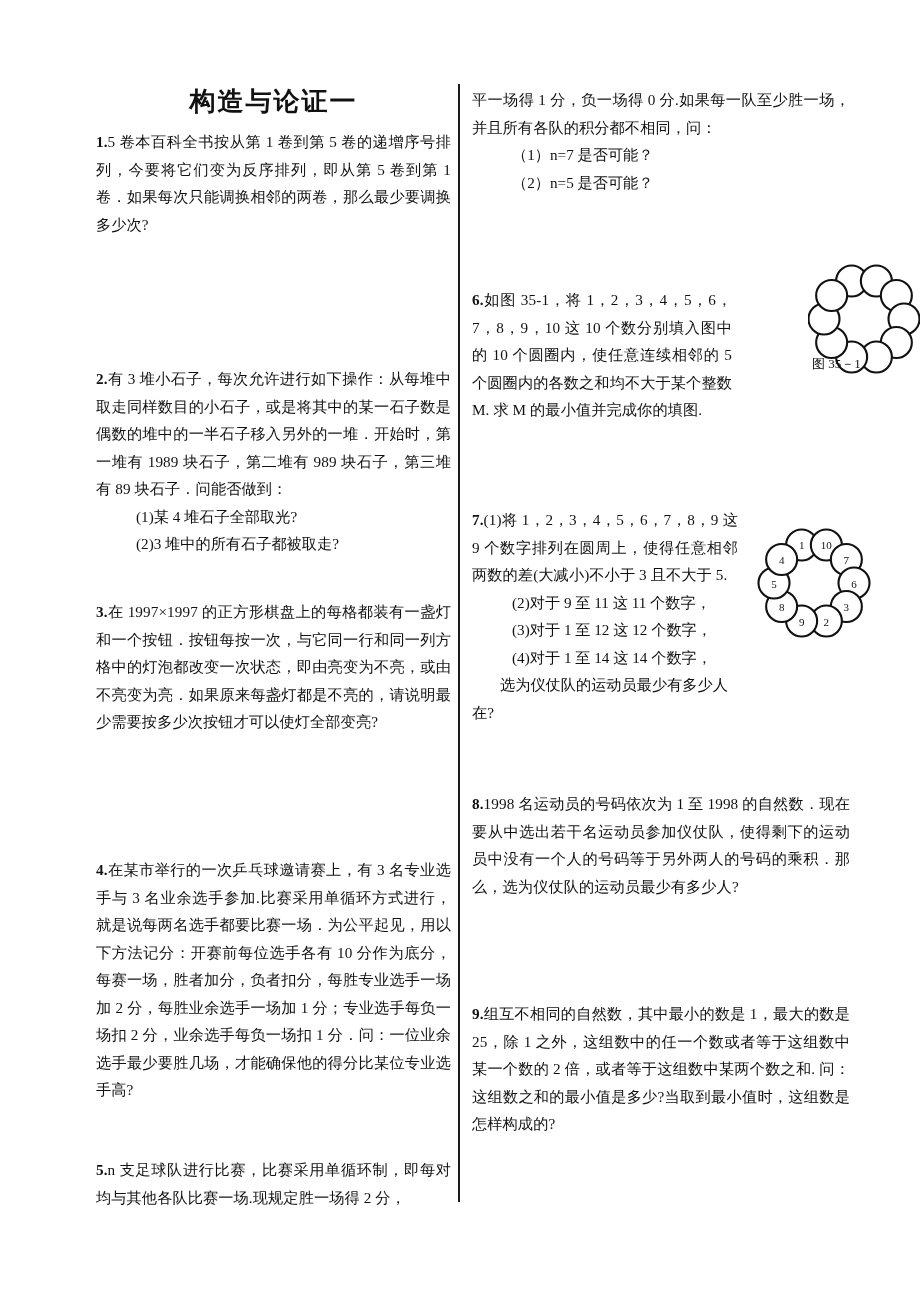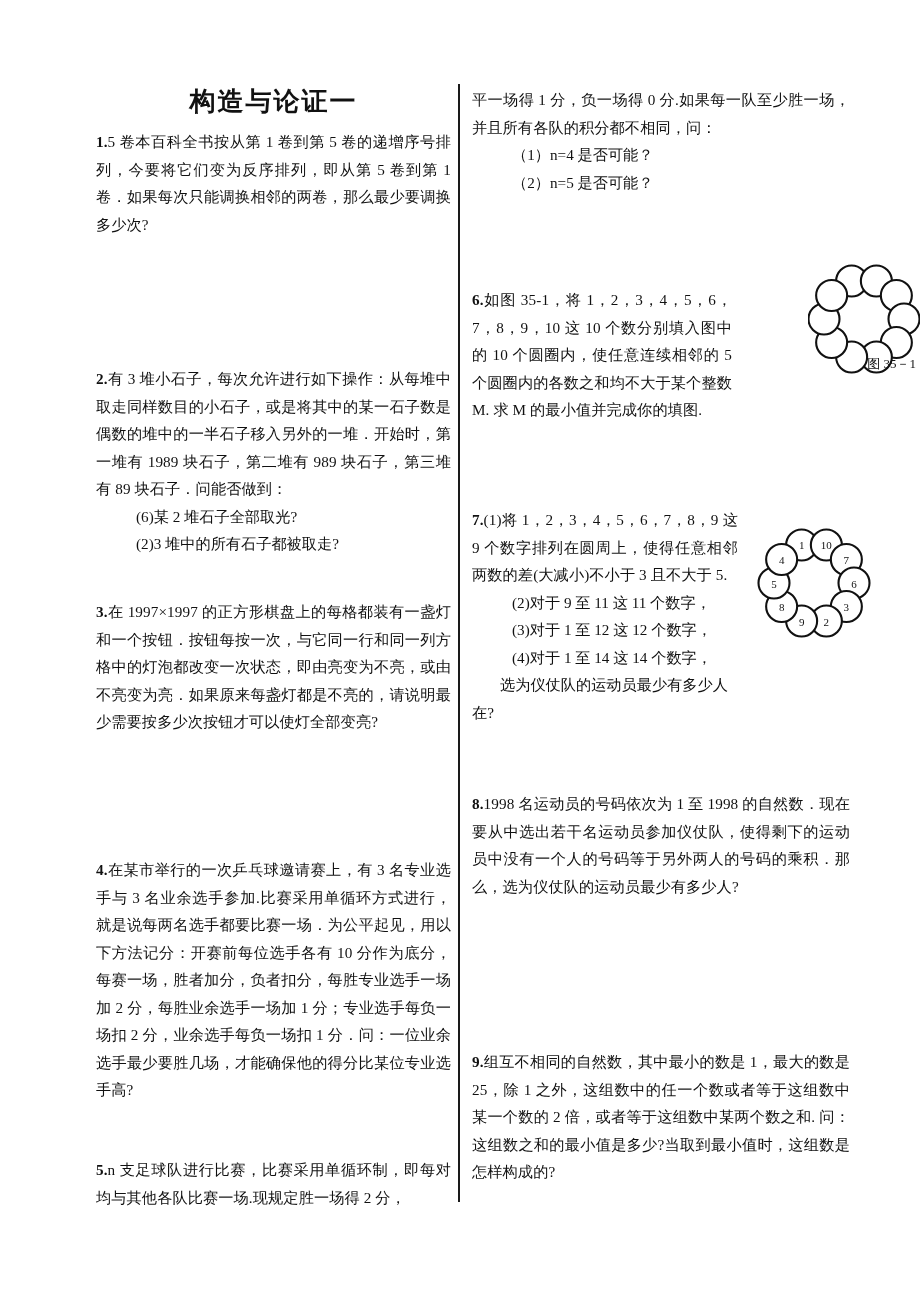--- a/index.html
+++ b/index.html
@@ -107,21 +107,21 @@
     left: 752px;
     top: 527px;
     width: 124px;
     height: 118px;
   }
   .fig-caption {
     position: absolute;
     left: 812px;
     top: 356px;
     width: 104px;
-    text-align: right;
+    text-align: left;
     font-size: 13px;
     line-height: 16px;
     white-space: nowrap;
   }
   .ring-svg { display: block; }
   .ring-svg circle {
     fill: #ffffff;
     stroke: #111111;
     stroke-width: 2.1;
   }
@@ -158,21 +158,21 @@
     <div class="blk" style="top:86px; left:0; width:355px;">
       <h1 class="doc-title">构造与论证一</h1>
     </div>
 
     <div class="blk" style="top:128px; left:0; width:355px;">
       <p class="prob"><span class="num">1.</span><span>5 卷本百科全书按从第 1 卷到第 5 卷的递增序号排列，今要将它们变为反序排列，即从第 5 卷到第 1 卷．如果每次只能调换相邻的两卷，那么最少要调换多少次?</span></p>
     </div>
 
     <div class="blk" style="top:322px; left:0; width:355px;margin-top:43px;">
       <p class="prob"><span class="num">2.</span><span>有 3 堆小石子，每次允许进行如下操作：从每堆中取走同样数目的小石子，或是将其中的某一石子数是偶数的堆中的一半石子移入另外的一堆．开始时，第一堆有 1989 块石子，第二堆有 989 块石子，第三堆有 89 块石子．问能否做到：</span></p>
-      <p class="sub">(6)某 2 堆石子全部取光?</p>
+      <p class="sub">(1)某 4 堆石子全部取光?</p>
       <p class="sub">(2)3 堆中的所有石子都被取走?</p>
     </div>
 
     <div class="blk" style="top:598px; left:0; width:355px;">
       <p class="prob"><span class="num">3.</span><span>在 1997×1997 的正方形棋盘上的每格都装有一盏灯和一个按钮．按钮每按一次，与它同一行和同一列方格中的灯泡都改变一次状态，即由亮变为不亮，或由不亮变为亮．如果原来每盏灯都是不亮的，请说明最少需要按多少次按钮才可以使灯全部变亮?</span></p>
     </div>
 
     <div class="blk" style="top:856px; left:0; width:355px;">
       <p class="prob"><span class="num">4.</span><span>在某市举行的一次乒乓球邀请赛上，有 3 名专业选手与 3 名业余选手参加.比赛采用单循环方式进行，就是说每两名选手都要比赛一场．为公平起见，用以下方法记分：开赛前每位选手各有 10 分作为底分，每赛一场，胜者加分，负者扣分，每胜专业选手一场加 2 分，每胜业余选手一场加 1 分；专业选手每负一场扣 2 分，业余选手每负一场扣 1 分．问：一位业余选手最少要胜几场，才能确保他的得分比某位专业选手高?</span></p>
     </div>
@@ -180,21 +180,21 @@
     <div class="blk" style="top:1156px; left:0; width:355px;">
       <p class="prob"><span class="num">5.</span><span>n 支足球队进行比赛，比赛采用单循环制，即每对均与其他各队比赛一场.现规定胜一场得 2 分，</span></p>
     </div>
 
   </div>
 
   <div class="col col-right">
 
     <div class="blk" style="top:86px; left:0; width:378px;">
       <p class="prob">平一场得 1 分，负一场得 0 分.如果每一队至少胜一场，并且所有各队的积分都不相同，问：</p>
-      <p class="sub">（1）n=4 是否可能？</p>
+      <p class="sub">（1）n=7 是否可能？</p>
       <p class="sub">（2）n=5 是否可能？</p>
     </div>
 
     <div class="blk" style="top:286px; left:0; width:378px;">
       <div class="wrap-fig6"></div>
       <p class="prob"><span class="num">6.</span><span>如图 35-1，将 1，2，3，4，5，6，7，8，9，10 这 10 个数分别填入图中的 10 个圆圈内，使任意连续相邻的 5 个圆圈内的各数之和均不大于某个整数 M. 求 M 的最小值并完成你的填图.</span></p>
     </div>
 
     <div class="blk" style="top:506px; left:0; width:378px;">
       <div class="wrap-fig7"></div>
@@ -203,21 +203,21 @@
       <p class="sub">(3)对于 1 至 12 这 12 个数字，</p>
       <p class="sub">(4)对于 1 至 14 这 14 个数字，</p>
       <p class="indent-line">选为仪仗队的运动员最少有多少人</p>
       <p class="tail">在?</p>
     </div>
 
     <div class="blk" style="top:790px; left:0; width:378px;">
       <p class="prob"><span class="num">8.</span><span>1998 名运动员的号码依次为 1 至 1998 的自然数．现在要从中选出若干名运动员参加仪仗队，使得剩下的运动员中没有一个人的号码等于另外两人的号码的乘积．那么，选为仪仗队的运动员最少有多少人?</span></p>
     </div>
 
-    <div class="blk" style="top:1000px; left:0; width:378px;margin-top:48px;">
+    <div class="blk" style="top:1000px; left:0; width:378px;">
       <p class="prob"><span class="num">9.</span><span>组互不相同的自然数，其中最小的数是 1，最大的数是 25，除 1 之外，这组数中的任一个数或者等于这组数中某一个数的 2 倍，或者等于这组数中某两个数之和. 问：这组数之和的最小值是多少?当取到最小值时，这组数是怎样构成的?</span></p>
     </div>
 
   </div>
 
   <div class="fig6">
     <svg class="ring-svg" id="ring-empty" width="112" height="122" viewBox="0 0 112 122">
         <circle cx="43.64" cy="18.96" r="15.5"></circle>
         <circle cx="68.36" cy="18.96" r="15.5"></circle>
         <circle cx="88.36" cy="33.49" r="15.5"></circle>

